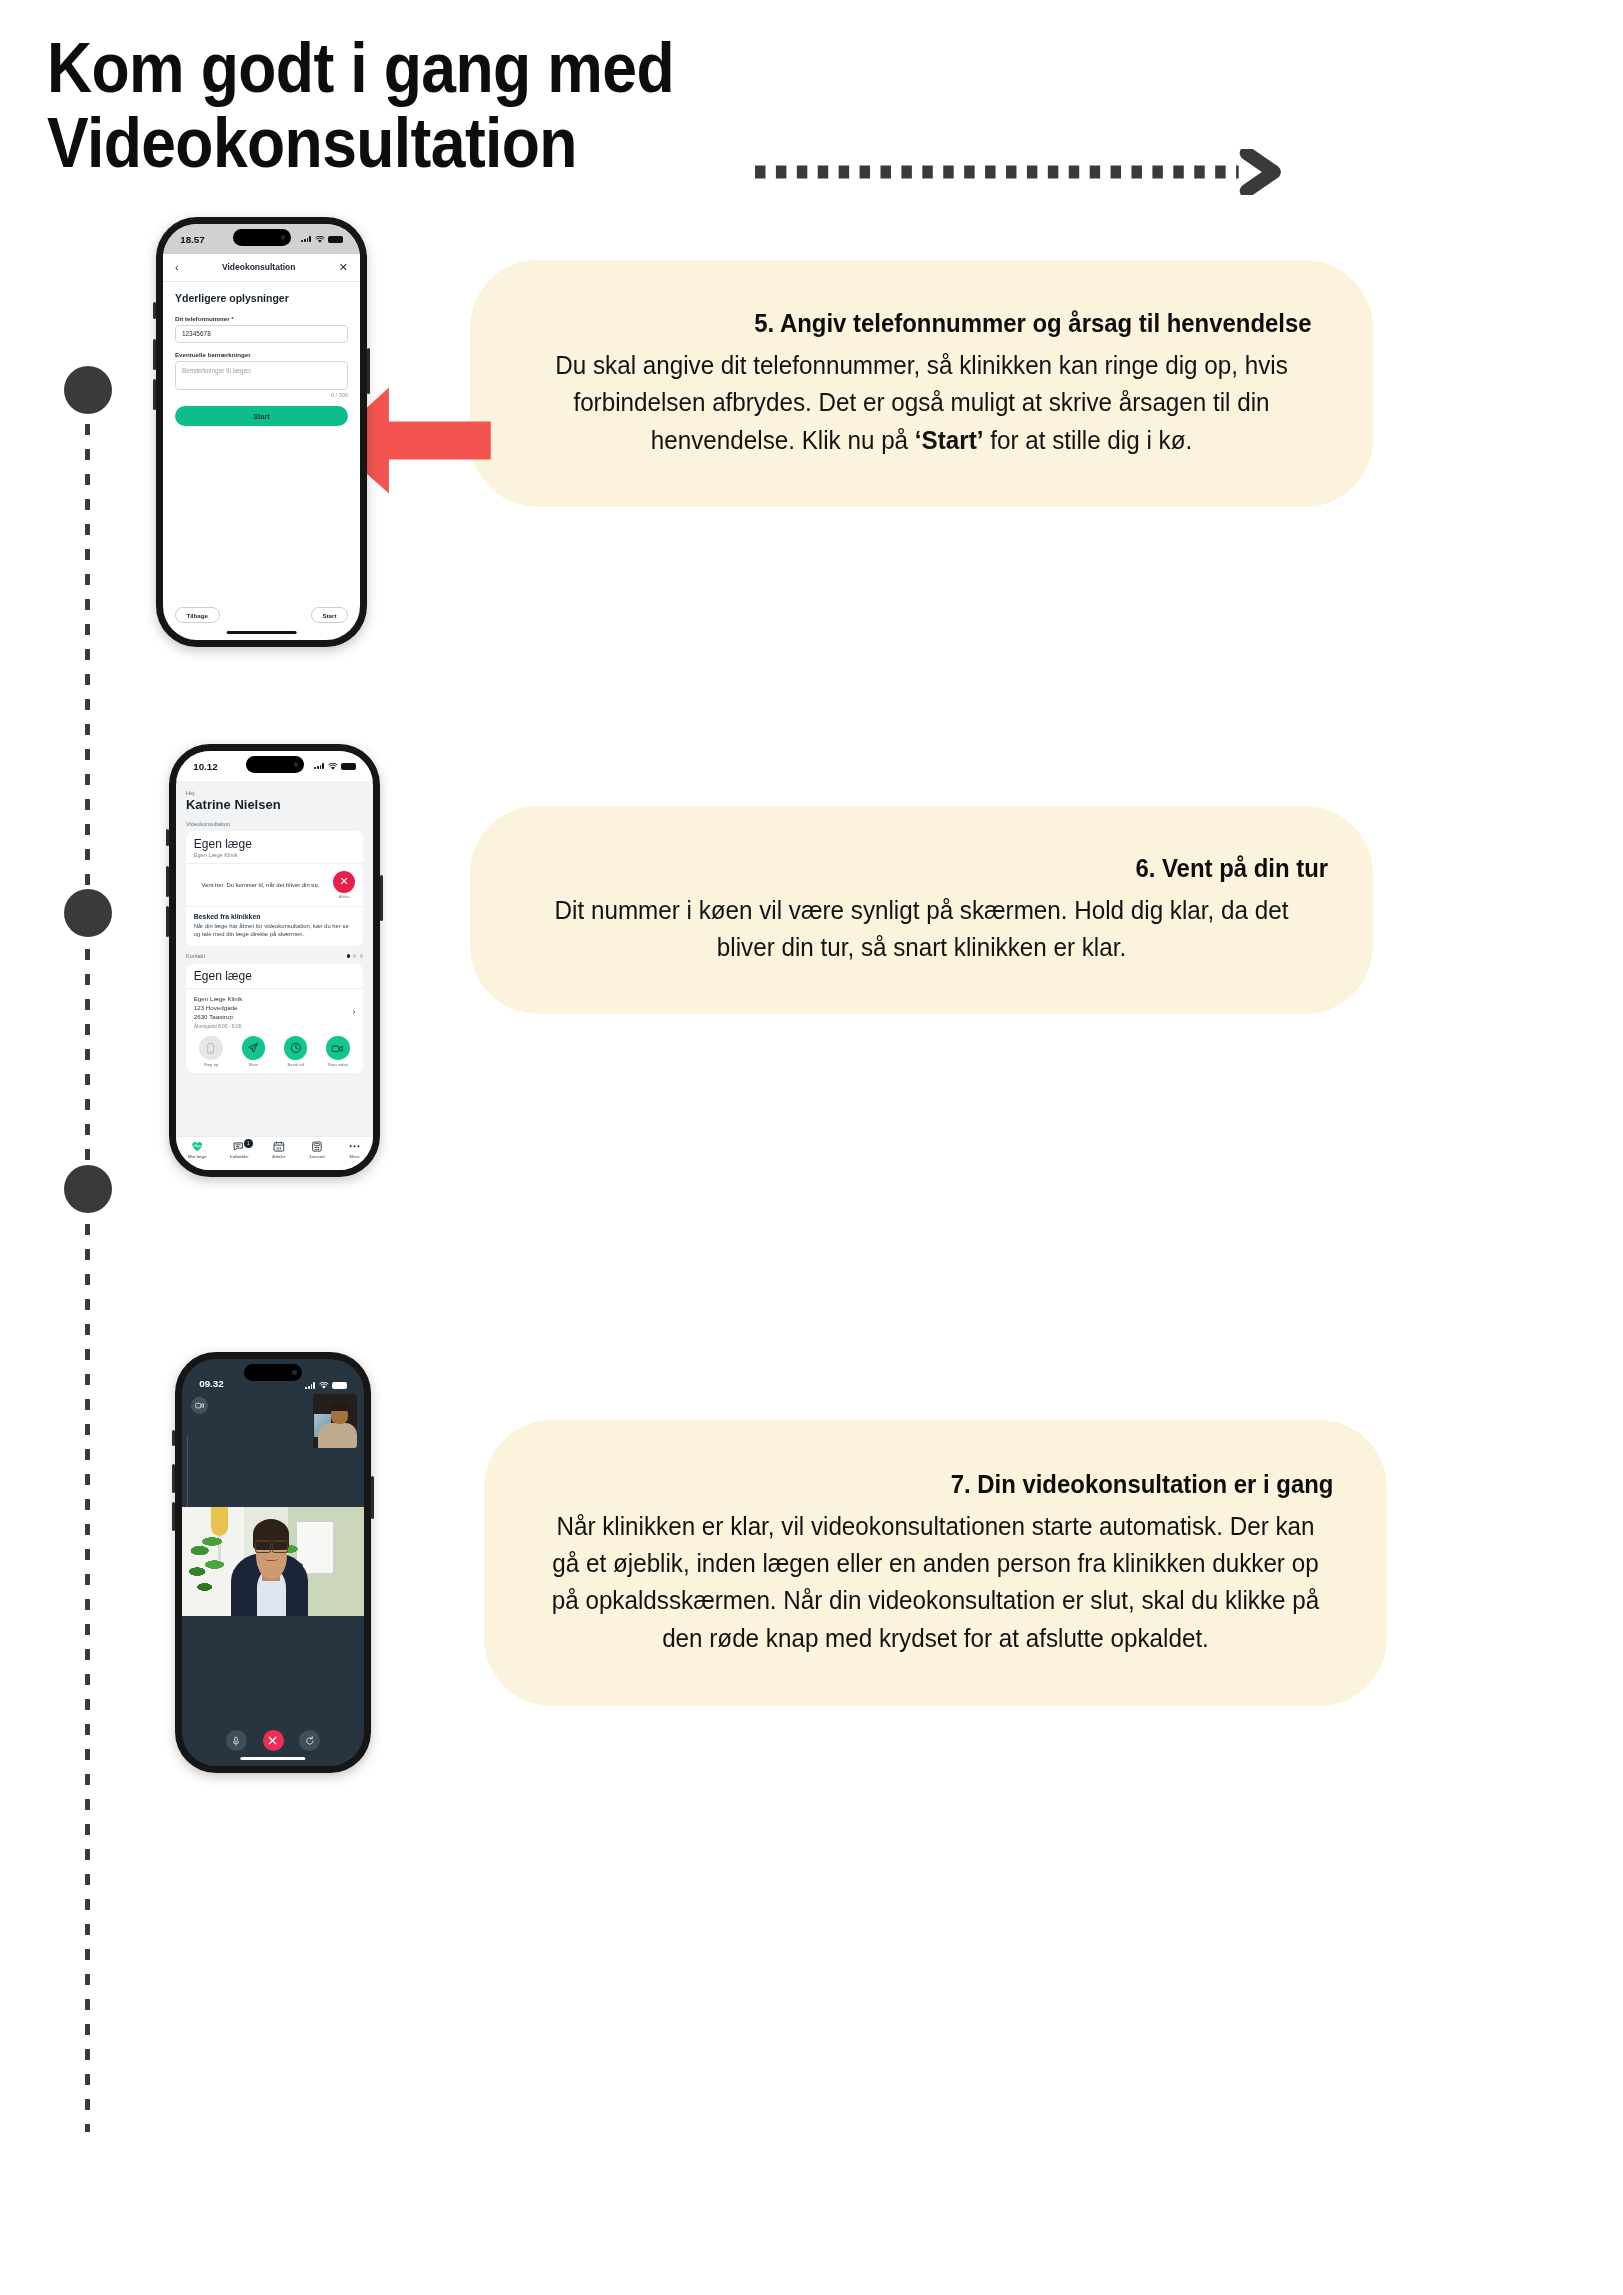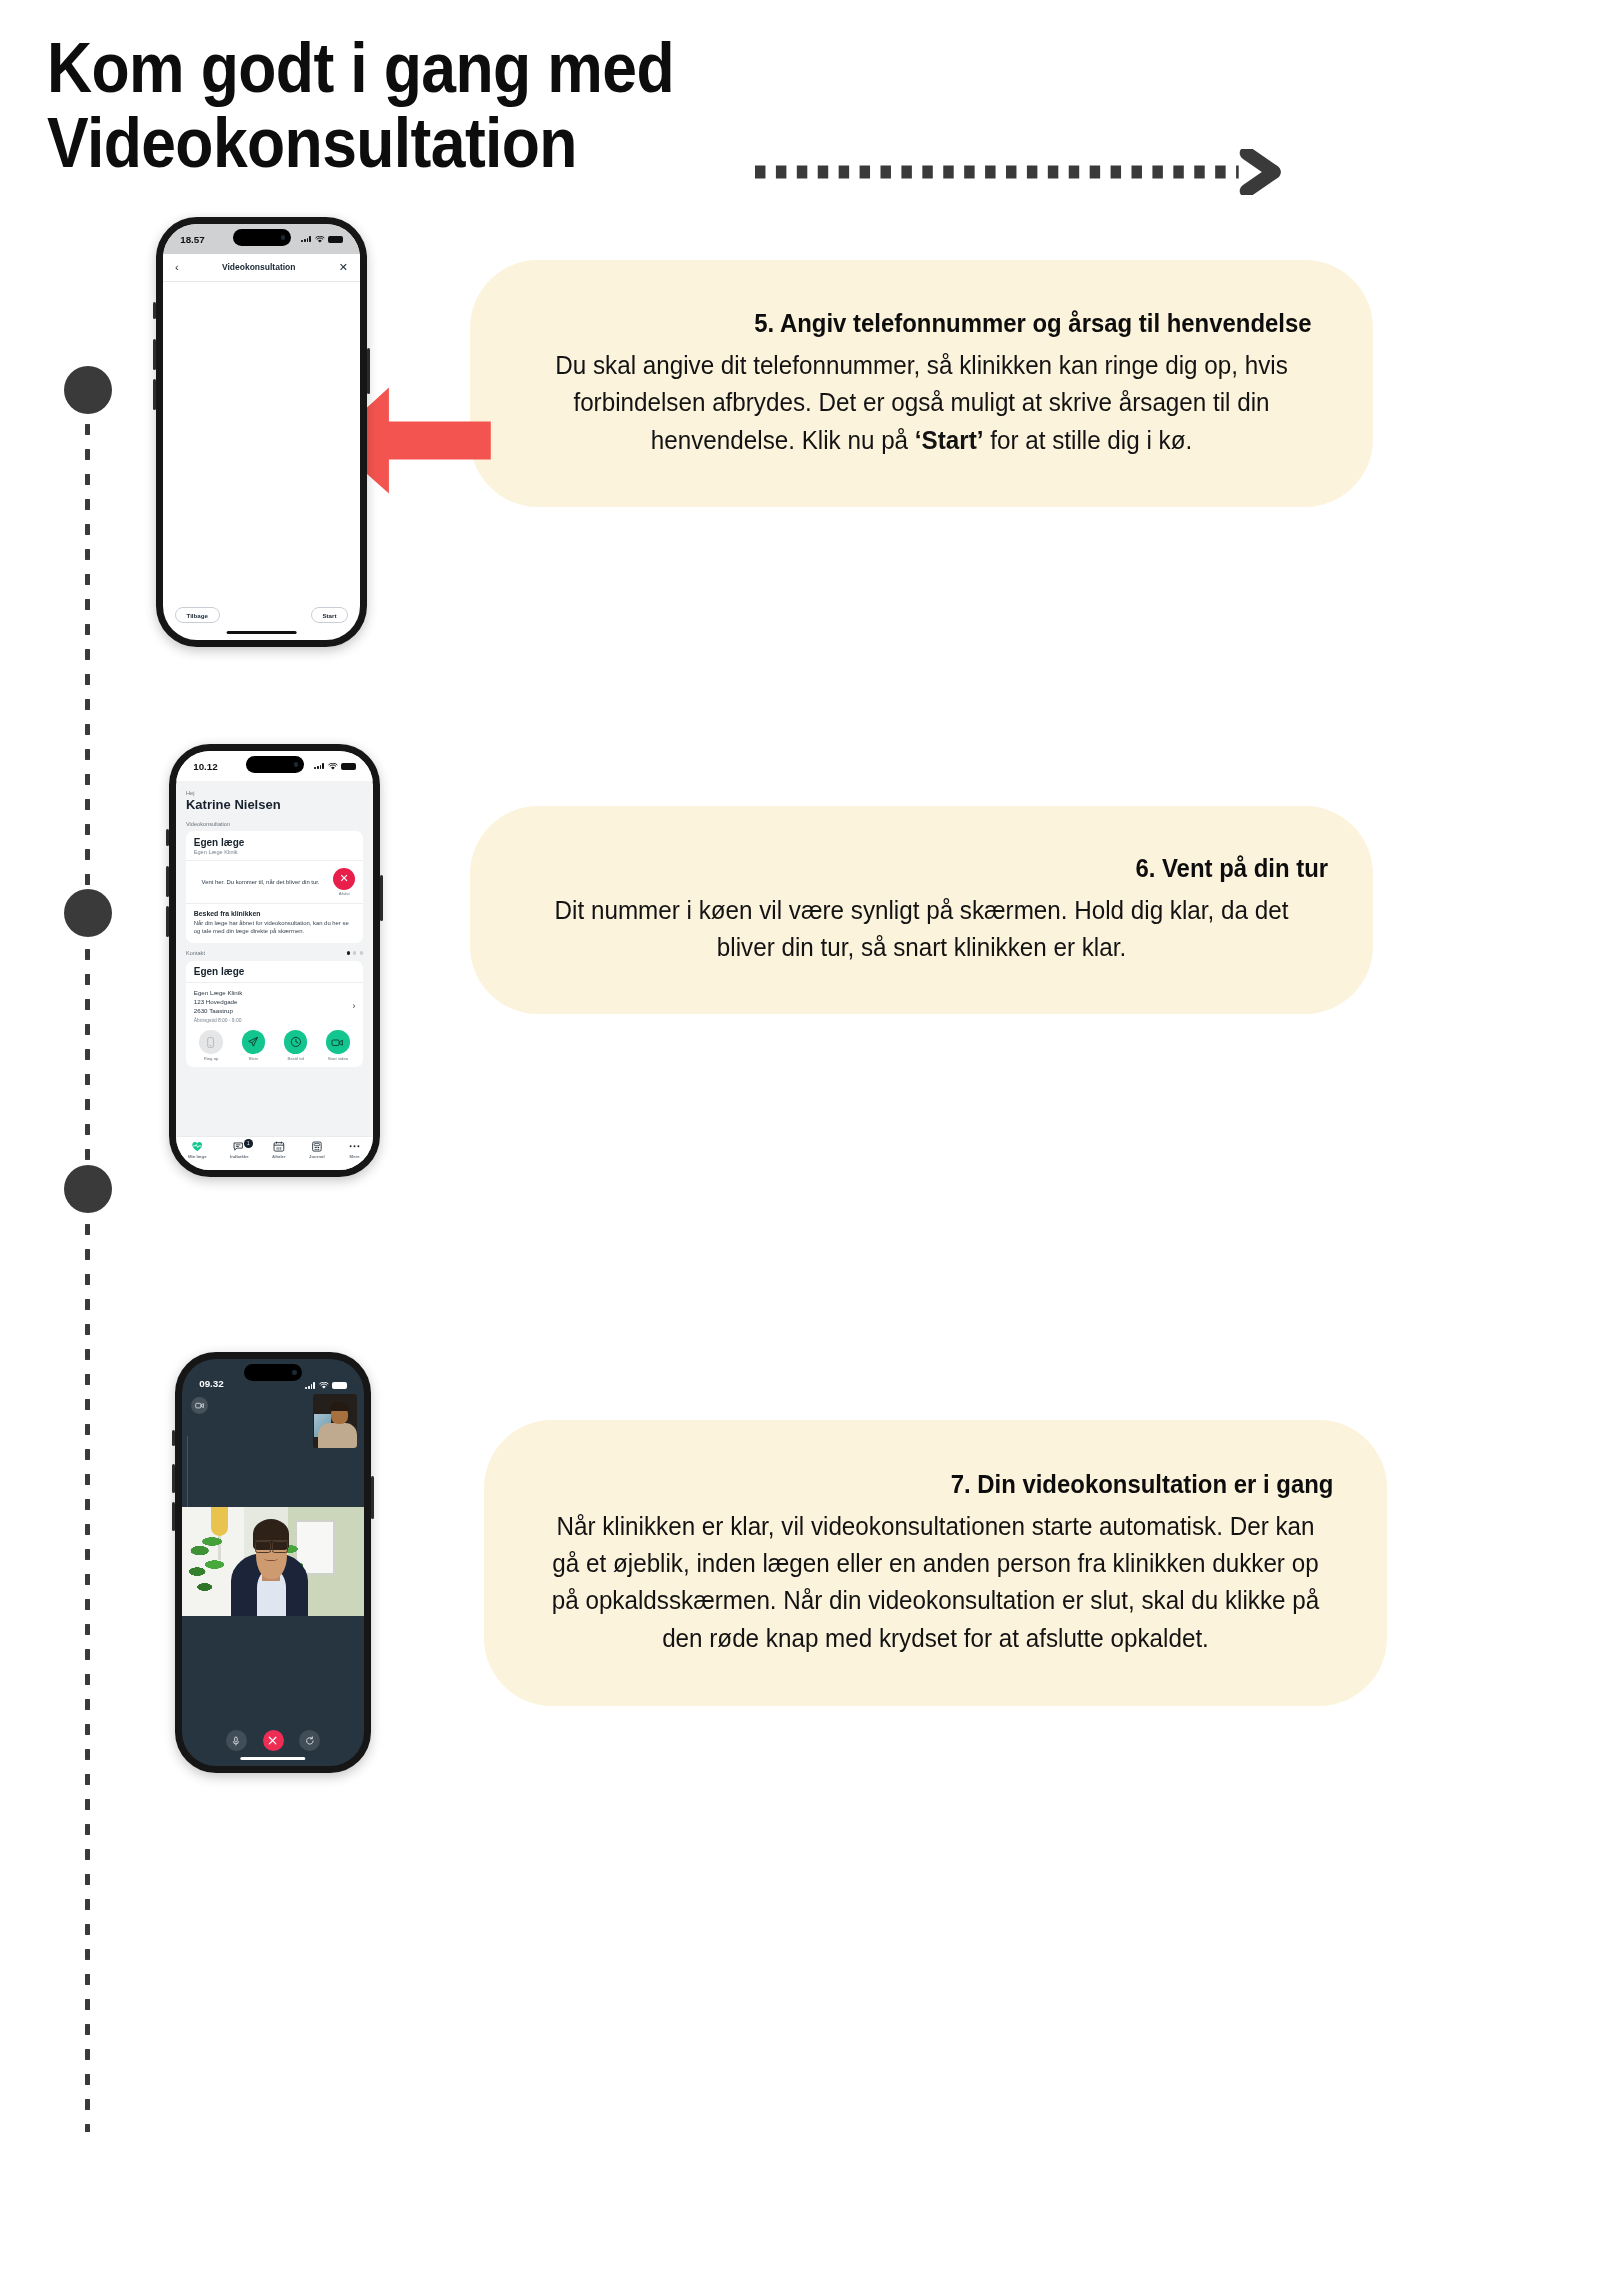--- a/index.html
+++ b/index.html
@@ -161,21 +161,21 @@
   
   #phone-2 { left:169px; top:744px; width:211px; height:433px; }
   #phone-2 .statusbar { background:#fff; color:#111; }
   #phone-2 .screen { background:#f2f3f4; }
   .p2-body { padding:9.2px 9.8px 0; }
   .greet-sm { font-size:5.6px; color:#6b757e; }
   .greet-lg { font-size:13px; font-weight:700; color:#16212c; margin-top:0.7px; }
   .sect-lbl { font-size:5.6px; color:#6b757e; margin:8.5px 0 4.6px; }
   .card { background:#fff; border-radius:7.2px; overflow:hidden; }
   .card-hd { padding:5.9px 7.8px 4.6px; }
-  .card-hd .t { font-size:10px; font-weight:700; color:#16212c; }
+  .card-hd .t { font-size:12px; font-weight:400; color:#16212c; }
   .card-hd .s { font-size:5.6px; color:#7b848c; margin-top:1.3px; }
   .card-div { height:0.7px; background:#eceef0; }
   .wait-row { display:flex; align-items:center; padding:7.2px 7.8px; gap:5.9px; }
   .wait-txt { flex:1; font-size:5.9px; line-height:1.4; color:#2a3744; text-align:center; }
   .afslut { display:flex; flex-direction:column; align-items:center; gap:1.3px; }
   .afslut .circ {
     width:22px;height:22px;border-radius:50%;background:#E81F4B;
     display:flex;align-items:center;justify-content:center;
     color:#fff;font-size:11px;line-height:1;
   }
@@ -394,20 +394,36 @@
         <span class="batt"></span>
       </span>
     </div>
 
     <div class="navbar">
       <span class="nb-ic">‹</span>
       <span class="nb-title">Videokonsultation</span>
       <span class="nb-ic">✕</span>
     </div>
 
+    <div class="form">
+      <h3>Yderligere oplysninger</h3>
+
+      <div class="fld-label">Dit telefonnummer *</div>
+      <div class="fld">
+        <span>12345678</span>
+      </div>
+
+      <div class="fld-label">Eventuelle bemærkninger</div>
+      <div class="fld ta">
+        <span>Bemærkninger til lægen</span>
+      </div>
+      <div class="counter">0 / 500</div>
+
+      <div class="btn-green">Start</div>
+    </div>
 
     <div class="bottom-pills">
       <span class="pill">Tilbage</span>
       <span class="pill">Start</span>
     </div>
     <div class="home-ind"></div>
   </div>
 </div>
 
 <div class="phone" id="phone-2">

